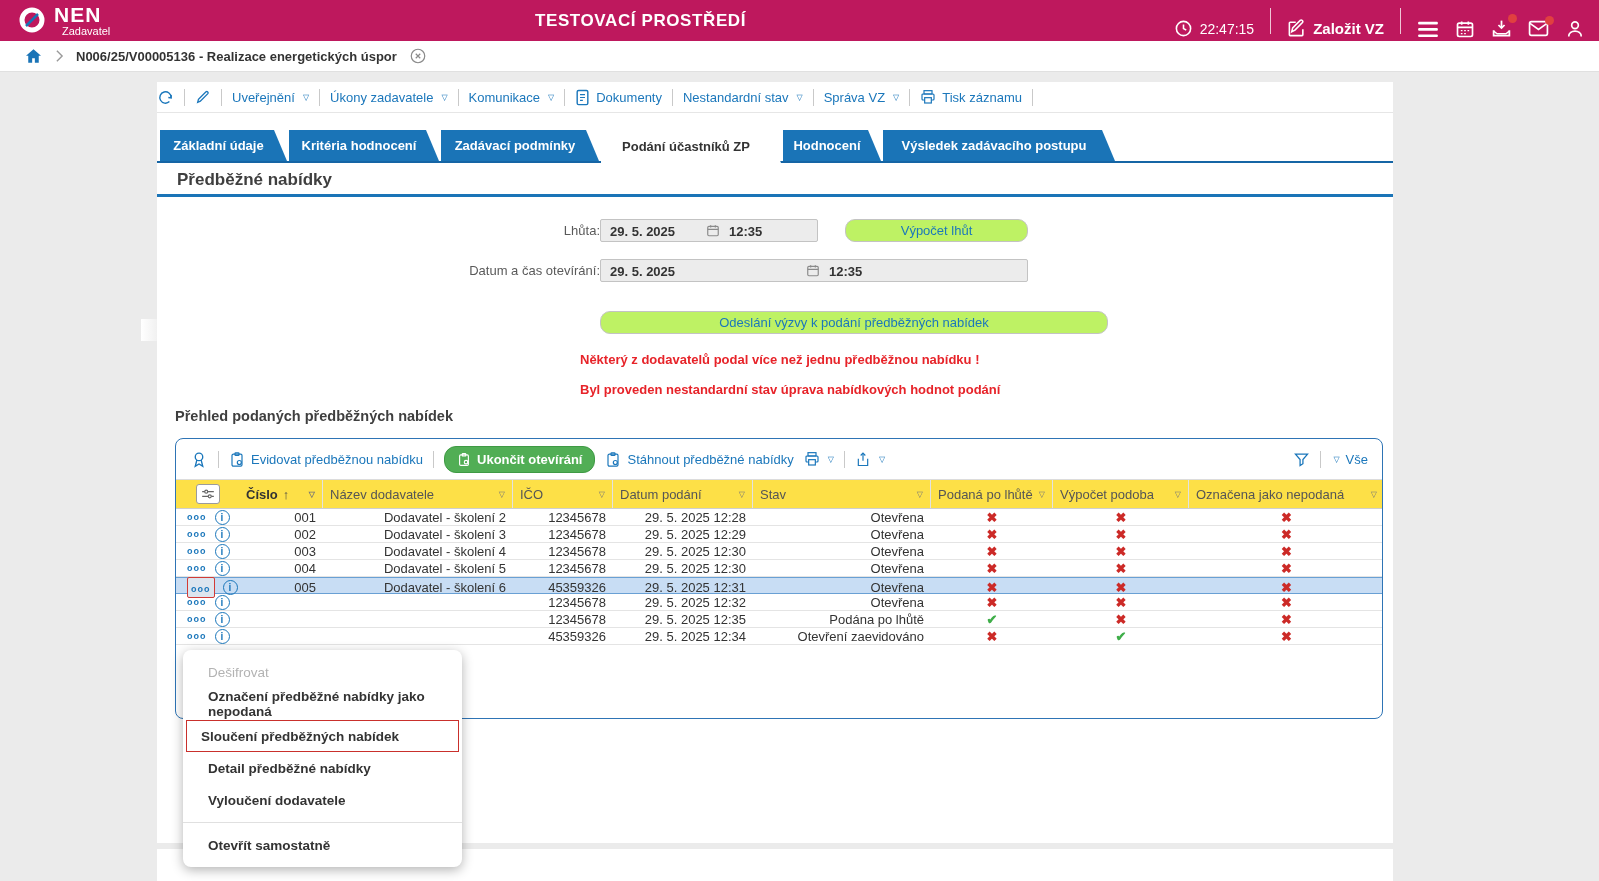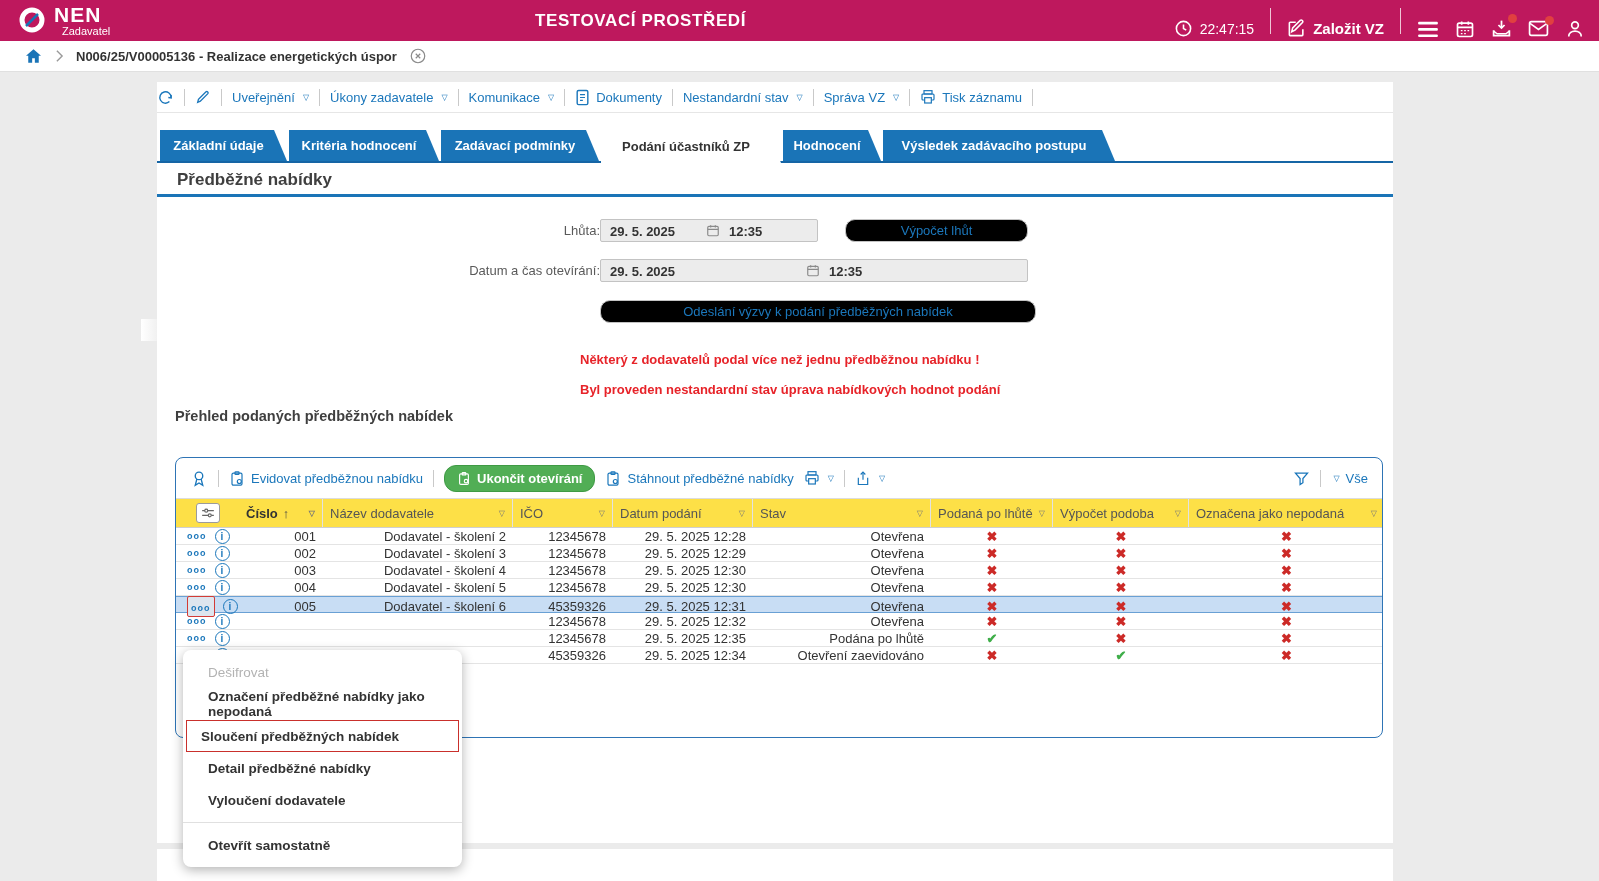--- a/index.html
+++ b/index.html
@@ -46,27 +46,27 @@
 
   .heading{position:absolute;left:20px;top:88px;font-size:17px;font-weight:bold;color:#3f3f3f;}
   .blue-rule{position:absolute;left:0;top:112px;right:0;height:3px;background:#1a74b7;}
 
   
   .flabel{position:absolute;width:205px;text-align:right;font-size:13px;color:#5a5a5a;}
   .field{position:absolute;height:23px;background:#ececec;border:1px solid #c3c3c3;border-radius:2px;font-size:13px;font-weight:bold;color:#333;box-sizing:border-box;}
   .field .fdate{position:absolute;left:9px;top:4px;}
   .field .fcal{position:absolute;top:3px;color:#8a8a8a;}
   .field .ftime{position:absolute;top:4px;}
-  .btn-light{position:absolute;height:23px;background:#000000;border:1px solid #c3c3c3;border-radius:10px;color:#1b77bb;font-size:13px;display:flex;align-items:center;justify-content:center;cursor:pointer;box-sizing:border-box;}
+  .btn-light{position:absolute;height:23px;background:#bef264;border:1px solid #c3c3c3;border-radius:10px;color:#1b77bb;font-size:13px;display:flex;align-items:center;justify-content:center;cursor:pointer;box-sizing:border-box;}
   .warn{position:absolute;left:423px;font-size:13px;font-weight:bold;color:#e72329;}
 
   .section-title{position:absolute;left:18px;top:326px;font-size:14.5px;font-weight:bold;color:#3f3f3f;}
 
   
-  .tablewrap{position:absolute;left:18px;top:356px;width:1208px;height:281px;border:1px solid #2e74b5;border-radius:8px;background:#fff;overflow:hidden;box-sizing:border-box;margin-top:19px;}
+  .tablewrap{position:absolute;left:18px;top:356px;width:1208px;height:281px;border:1px solid #2e74b5;border-radius:8px;background:#fff;overflow:hidden;box-sizing:border-box;}
   .twtoolbar{height:40px;display:flex;align-items:center;gap:10px;padding:0 14px;color:#1b77bb;font-size:13px;}
   .green-btn{background:#51ae55;border:1px solid #3f9a44;color:#fff;font-weight:bold;border-radius:12px;height:25px;display:flex;align-items:center;gap:6px;padding:0 12px;font-size:13px;cursor:pointer;}
   .tw-right{margin-left:auto;display:flex;align-items:center;gap:10px;}
   .grid{display:grid;grid-template-columns:63px 84px 190px 100px 140px 178px 122px 136px 195px;align-items:center;}
   .thead{height:28px;background:#fde047;border-top:1px solid #dcdcdc;border-bottom:1px solid #cfcfcf;font-size:13px;color:#555;}
   .th{display:flex;align-items:center;gap:5px;height:100%;padding:0 7px;border-right:1px solid #e2e2e2;box-sizing:border-box;}
   .th:last-child{border-right:none;}
   .th .tfilter{margin-left:auto;font-size:8px;color:#777;}
   .th-cislo{font-weight:bold;color:#333;}
   .sort-arrow{font-size:13px;color:#444;}
@@ -271,21 +271,21 @@
       <span class="fdate">29. 5. 2025</span>
       <span class="fcal" style="left:205px">
         <svg width="14" height="15" viewBox="0 0 24 24" fill="none" stroke="#8a8a8a" stroke-width="2">
             <rect x="3" y="5" width="18" height="16" rx="2"></rect>
             <path d="M3 10h18M8 3v4M16 3v4"></path>
           </svg>
       </span>
       <span class="ftime" style="left:228px">12:35</span>
     </div>
 
-    <div class="btn-light" style="left:443px;top:218px;width:436px">Odeslání výzvy k podání předběžných nabídek</div>
+    <div class="btn-light" style="left:443px;top:229px;width:508px">Odeslání výzvy k podání předběžných nabídek</div>
 
     <div class="warn" style="top:300px">Byl proveden nestandardní stav úprava nabídkových hodnot podání</div>
     <div class="warn" style="top:270px">Některý z dodavatelů podal více než jednu předběžnou nabídku !</div>
 
     <div class="section-title">Přehled podaných předběžných nabídek</div>
 
     <div class="tablewrap">
       <div class="twtoolbar">
         <span>
           <svg width="18" height="19" viewBox="0 0 24 24" fill="none" stroke="#1b77bb" stroke-width="1.8">

